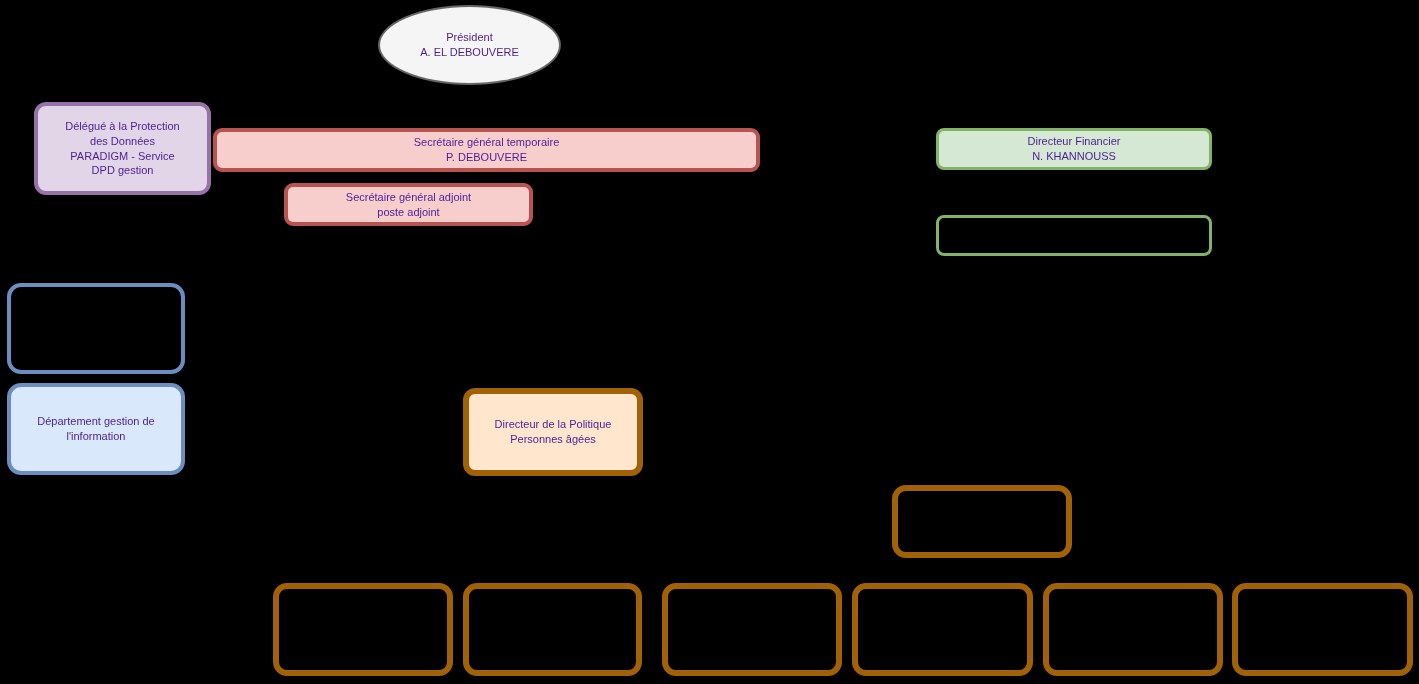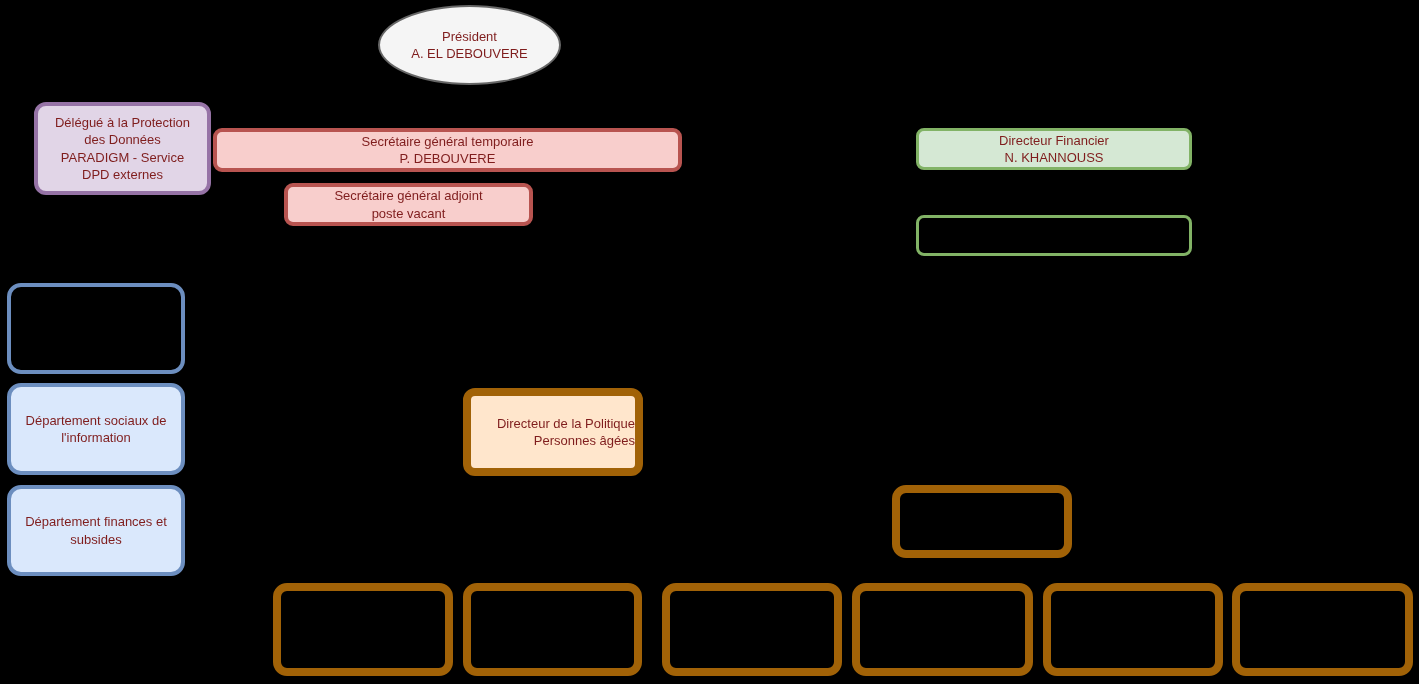--- a/index.html
+++ b/index.html
@@ -12,83 +12,79 @@
     overflow: hidden;
   }
   .node {
     position: absolute;
     box-sizing: border-box;
     display: flex;
     flex-direction: column;
     justify-content: center;
     align-items: center;
     text-align: center;
-    font-size: 13px;
+    font-size: 11px;
     line-height: 1.32;
-    color: #7f1d1d;
+    color: #4c1d95;
   }
   .node span { display: block; white-space: nowrap; }
   .ellipse {
     background: #F5F5F5;
     border: 2px solid #666666;
     border-radius: 50%;
   }
   .purple { background: #E1D5E7; border: 4px solid #9673A6; border-radius: 12px; margin-left: 26px; }
   .red    { background: #F8CECC; border: 4px solid #B85450; border-radius: 9px;  }
-  .green  { background: #D5E8D4; border: 3px solid #82B366; border-radius: 8px;  }
+  .green  { background: #D5E8D4; border: 3px solid #82B366; border-radius: 8px; margin-left: 20px;  }
   .blue   { background: #DAE8FC; border: 4px solid #6C8EBF; border-radius: 14px; }
-  .orange { background: #FFE6CC; border: 8px solid #a16207; border-radius: 12px; align-items: flex-end; }
+  .orange { background: #FFE6CC; border: 6px solid #a16207; border-radius: 12px; }
   .empty  { background: transparent; }
   .blue.empty, .orange.empty { border-radius: 14px; }
 </style>
 </head>
 <body>
 
 <div id="stage">
 
   <div class="node ellipse" style="left:378px; top:5px; width:183px; height:80px;">
     <span>Président</span>
     <span>A. EL DEBOUVERE</span>
   </div>
 
   <div class="node purple" style="left:8px; top:102px; width:177px; height:93px;">
     <span>Délégué à la Protection</span>
     <span>des Données</span>
     <span>PARADIGM - Service</span>
-    <span>DPD externes</span>
+    <span>DPD gestion</span>
   </div>
 
-  <div class="node red" style="left:213px; top:128px; width:469px; height:44px;">
+  <div class="node red" style="left:213px; top:128px; width:547px; height:44px;">
     <span>Secrétaire général temporaire</span>
     <span>P. DEBOUVERE</span>
   </div>
 
   <div class="node red" style="left:284px; top:183px; width:249px; height:43px;">
     <span>Secrétaire général adjoint</span>
-    <span>poste vacant</span>
+    <span>poste adjoint</span>
   </div>
 
   <div class="node green" style="left:916px; top:128px; width:276px; height:42px;">
     <span>Directeur Financier</span>
     <span>N. KHANNOUSS</span>
   </div>
 
   <div class="node green empty" style="left:916px; top:215px; width:276px; height:41px;"></div>
 
   <div class="node blue empty" style="left:7px; top:283px; width:178px; height:91px;"></div>
 
   <div class="node blue" style="left:7px; top:383px; width:178px; height:92px;">
-    <span>Département sociaux de</span>
+    <span>Département gestion de</span>
     <span>l'information</span>
   </div>
 
-  <div class="node blue" style="left:7px; top:485px; width:178px; height:91px;">
-    <span>Département finances et</span>
-    <span>subsides</span>
-  </div>
 
 
   <div class="node orange" style="left:463px; top:388px; width:180px; height:88px;">
     <span>Directeur de la Politique</span>
     <span>Personnes âgées</span>
   </div>
 
 
   <div class="node orange empty" style="left:892px; top:485px; width:180px; height:73px;"></div>
 

